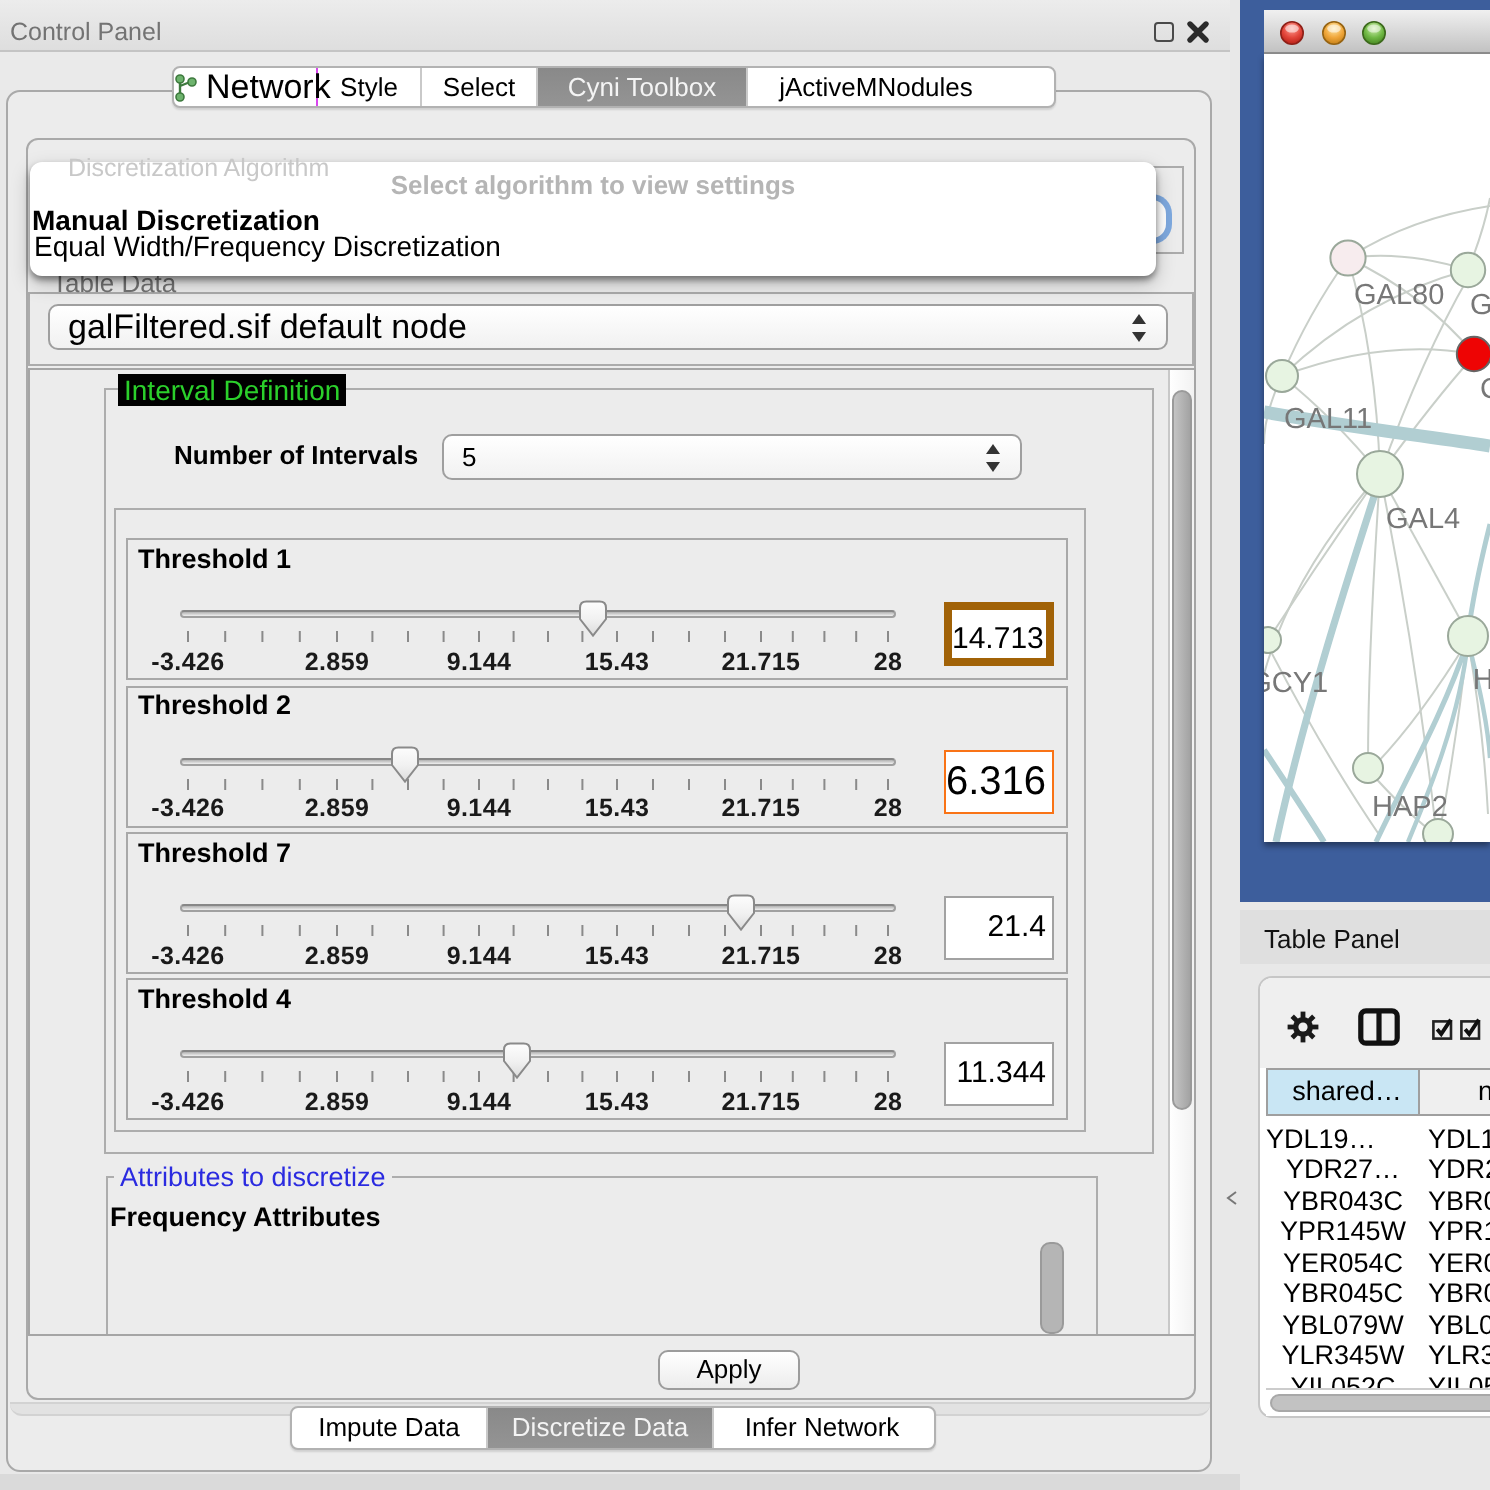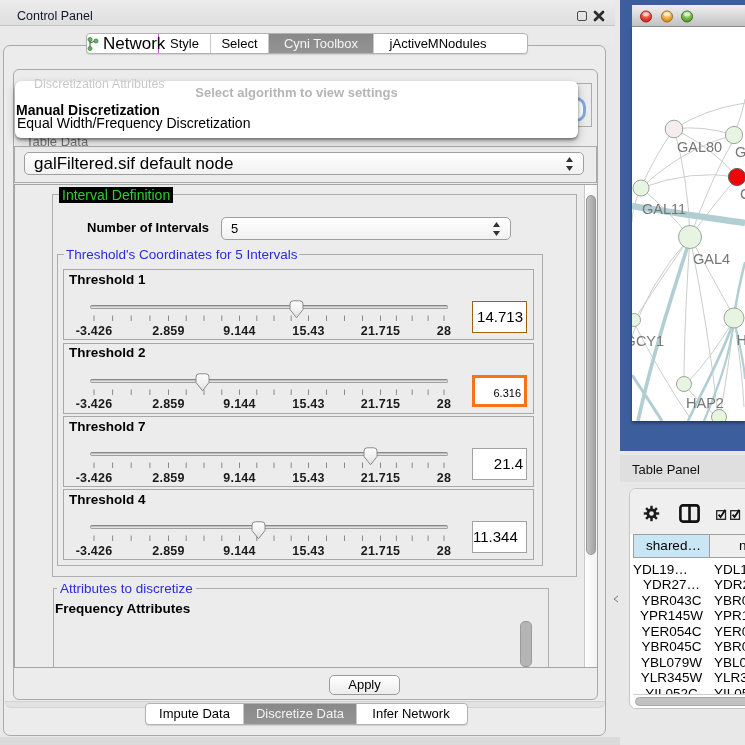--- a/index.html
+++ b/index.html
@@ -2,21 +2,21 @@
 <html><head><meta charset="utf-8"><style>
 *{margin:0;padding:0;box-sizing:border-box}
 html,body{width:745px;height:745px;overflow:hidden}
 body{font-family:"Liberation Sans",sans-serif;background:#e8e8e8;position:relative}
 .abs{position:absolute}
 .b{font-weight:bold}
 .seg{display:inline-block;height:100%;text-align:center;vertical-align:top}
 </style></head><body>
 
 <div class="abs" style="left:0;top:0;width:615px;height:26px;background:linear-gradient(#ececec,#dedede);border-bottom:1px solid #c4c4c4"></div>
-<div class="abs" style="left:17px;top:9px;font-size:12.5px;color:#0f172a">Control Panel</div>
+<div class="abs" style="left:5px;top:9px;font-size:12.5px;color:#737373">Control Panel</div>
 <div class="abs" style="left:577px;top:11px;width:10px;height:10px;border:1.6px solid #4a4a4a;border-radius:2px"></div>
 <svg class="abs" style="left:593px;top:10px" width="12" height="12" viewBox="0 0 12 12">
     <path d="M2 2 L10 10 M10 2 L2 10" stroke="#2b2b2b" stroke-width="2.7" stroke-linecap="round"></path>
   </svg>
 <div class="abs" style="left:0;top:26px;width:615px;height:19px;background:#eaeaea"></div>
 <div class="abs" style="left:3px;top:45px;width:603px;height:691px;background:#ececec;border:1px solid #a9a9a9;border-radius:7px"></div>
 <div class="abs" style="left:86px;top:33px;width:442px;height:21px;background:#fff;border:1px solid #b2b2b2;border-radius:4px;box-shadow:0 1px 1px rgba(0,0,0,0.12);overflow:hidden;white-space:nowrap"><div class="seg" style="width:72px;border-right:1px solid #d946ef;font-size:17px;line-height:19px"><svg width="12" height="14" viewBox="0 0 12 14" style="vertical-align:-2px;margin-right:4px">
         <path d="M3 3 L3 11 M3 6 L8 4" stroke="#3e7a3e" stroke-width="1.2" fill="none"></path>
         <circle cx="3" cy="2.5" r="2" fill="#6db36d" stroke="#3e7a3e" stroke-width="0.8"></circle>
         <circle cx="9" cy="4" r="2" fill="#6db36d" stroke="#3e7a3e" stroke-width="0.8"></circle>
@@ -28,31 +28,30 @@
 <div class="abs" style="left:14px;top:146px;width:583px;height:37px;border:1px solid #ababab;border-top:1px solid #ababab"></div>
 <div class="abs" style="left:26px;top:134px;font-size:13px;color:#737373;z-index:5">Table Data</div>
 <div class="abs" style="left:24px;top:152px;width:560px;height:23px;background:linear-gradient(#ffffff,#f1f1f1);border:1px solid #9f9f9f;border-radius:5px;font-size:17px;line-height:21px;padding-left:9px;z-index:6">galFiltered.sif default node<svg width="9" height="14" viewBox="0 0 9 14" style="position:absolute;right:9px;top:4px">
       <path d="M4.5 0 L8 5 L1 5 Z" fill="#333"></path>
       <path d="M4.5 14 L8 9 L1 9 Z" fill="#333"></path>
     </svg></div>
 <div class="abs" style="left:15px;top:81px;width:563px;height:56.5px;background:#fff;border-radius:6px;box-shadow:0 2px 3px rgba(0,0,0,0.42),0 4px 10px rgba(0,0,0,0.22);z-index:40"></div>
 <div class="abs" style="left:15px;top:85px;width:563px;height:17px;text-align:center;font-size:13px;font-weight:bold;color:#b5b5b5;z-index:41">Select algorithm to view settings</div>
 <div class="abs" style="left:16px;top:101.5px;font-size:14px;font-weight:bold;color:#000;z-index:41">Manual Discretization</div>
 <div class="abs" style="left:17px;top:115px;font-size:14px;color:#000;z-index:41">Equal Width/Frequency Discretization</div>
-<div class="abs" style="left:34px;top:77px;font-size:12.5px;color:#c8c8c8;z-index:42">Discretization Attributes</div>
+<div class="abs" style="left:34px;top:77px;font-size:12.5px;color:#c8c8c8;z-index:42">Discretization Algorithm</div>
 <div class="abs" style="left:14px;top:184px;width:584px;height:484px;border:1px solid #a5a5a5;background:#ececec;overflow:hidden">
 <div class="abs" style="left:37px;top:9px;width:525px;height:383px;border:1px solid #adadad"></div>
 <div class="abs" style="left:44px;top:2px;font-size:14px;color:#2bd02b;background:#000000;padding:0 3px">Interval Definition</div>
 <div class="abs b" style="left:72px;top:35px;font-size:13px">Number of Intervals</div>
 <div class="abs" style="left:206px;top:32px;width:290px;height:23px;background:linear-gradient(#ffffff,#f1f1f1);border:1px solid #9f9f9f;border-radius:5px;font-size:13px;line-height:21px;padding-left:9px;z-index:6">5<svg width="9" height="14" viewBox="0 0 9 14" style="position:absolute;right:9px;top:4px">
         <path d="M4.5 0 L8 5 L1 5 Z" fill="#333"></path>
         <path d="M4.5 14 L8 9 L1 9 Z" fill="#333"></path>
       </svg></div>
 <div class="abs" style="left:42px;top:69px;width:486px;height:312px;border:1px solid #adadad"></div>
-<div class="abs" style="left:49px;top:62px;font-size:13.5px;color:#2b2be0;background:#ececec;padding:0 2px">Threshold's Coordinates for 5 Intervals</div>
 <div class="abs" style="left:48px;top:84px;width:471px;height:71px;border:1px solid #a8a8a8;background:#ececec"></div>
 <div class="abs b" style="left:54px;top:86.5px;font-size:13.5px">Threshold 1</div>
 <div class="abs" style="left:75px;top:120px;width:358px;height:4px;border:1px solid #a0a0a0;border-top-color:#878787;border-radius:2px;background:linear-gradient(#b2b2b2,#f0f0f0)"></div>
 <svg class="abs" style="left:48px;top:130px" width="420" height="8" viewBox="0 0 420 8">
       <line x1="31" y1="0.5" x2="31" y2="6" stroke="#8a8a8a" stroke-width="1"></line>
       <line x1="49.6" y1="0.5" x2="49.6" y2="6" stroke="#8a8a8a" stroke-width="1"></line>
       <line x1="68.2" y1="0.5" x2="68.2" y2="6" stroke="#8a8a8a" stroke-width="1"></line>
       <line x1="86.9" y1="0.5" x2="86.9" y2="6" stroke="#8a8a8a" stroke-width="1"></line>
       <line x1="105.5" y1="0.5" x2="105.5" y2="6" stroke="#8a8a8a" stroke-width="1"></line>
       <line x1="123.2" y1="0.5" x2="123.2" y2="6" stroke="#8a8a8a" stroke-width="1"></line>
@@ -81,21 +80,21 @@
 <svg class="abs" style="left:273.5px;top:115px;z-index:3" width="15" height="19" viewBox="0 0 15 19">
       <path d="M1 4 Q1 0.8 4.2 0.8 L10.8 0.8 Q14 0.8 14 4 L14 9.5 L7.5 17.8 L1 9.5 Z" fill="url(#thg268)" stroke="#8a8a8a" stroke-width="1"></path>
       <defs>
         <linearGradient id="thg268" x1="0" y1="0" x2="0" y2="1">
           <stop offset="0" stop-color="#fdfdfd"></stop>
           <stop offset="0.55" stop-color="#f0f0f0"></stop>
           <stop offset="1" stop-color="#dcdcdc"></stop>
         </linearGradient>
       </defs>
     </svg>
-<div class="abs" style="left:457px;top:116px;width:55px;height:32px;background:#fff;border:1px solid #a16207;font-size:15px;line-height:30px;text-align:right;padding-right:3px">14.713</div>
+<div class="abs" style="left:457px;top:116px;width:55px;height:32px;background:#fff;border:4px solid #a16207;font-size:15px;line-height:30px;text-align:right;padding-right:3px">14.713</div>
 <div class="abs" style="left:48px;top:158px;width:471px;height:71px;border:1px solid #a8a8a8;background:#ececec"></div>
 <div class="abs b" style="left:54px;top:160.0px;font-size:13.5px">Threshold 2</div>
 <div class="abs" style="left:75px;top:194px;width:358px;height:4px;border:1px solid #a0a0a0;border-top-color:#878787;border-radius:2px;background:linear-gradient(#b2b2b2,#f0f0f0)"></div>
 <svg class="abs" style="left:48px;top:204px" width="420" height="8" viewBox="0 0 420 8">
       <line x1="31" y1="0.5" x2="31" y2="6" stroke="#8a8a8a" stroke-width="1"></line>
       <line x1="49.6" y1="0.5" x2="49.6" y2="6" stroke="#8a8a8a" stroke-width="1"></line>
       <line x1="68.2" y1="0.5" x2="68.2" y2="6" stroke="#8a8a8a" stroke-width="1"></line>
       <line x1="86.9" y1="0.5" x2="86.9" y2="6" stroke="#8a8a8a" stroke-width="1"></line>
       <line x1="105.5" y1="0.5" x2="105.5" y2="6" stroke="#8a8a8a" stroke-width="1"></line>
       <line x1="123.2" y1="0.5" x2="123.2" y2="6" stroke="#8a8a8a" stroke-width="1"></line>
@@ -124,21 +123,21 @@
 <svg class="abs" style="left:180.0px;top:188px;z-index:3" width="15" height="19" viewBox="0 0 15 19">
       <path d="M1 4 Q1 0.8 4.2 0.8 L10.8 0.8 Q14 0.8 14 4 L14 9.5 L7.5 17.8 L1 9.5 Z" fill="url(#thg341)" stroke="#8a8a8a" stroke-width="1"></path>
       <defs>
         <linearGradient id="thg341" x1="0" y1="0" x2="0" y2="1">
           <stop offset="0" stop-color="#fdfdfd"></stop>
           <stop offset="0.55" stop-color="#f0f0f0"></stop>
           <stop offset="1" stop-color="#dcdcdc"></stop>
         </linearGradient>
       </defs>
     </svg>
-<div class="abs" style="left:457px;top:190px;width:55px;height:32px;background:#fff;border:3px solid #f97316;font-size:11px;line-height:30px;text-align:right;padding-right:3px">6.316</div>
+<div class="abs" style="left:457px;top:190px;width:55px;height:32px;background:#fff;border:1px solid #f97316;font-size:20px;line-height:30px;text-align:right;padding-right:3px">6.316</div>
 <div class="abs" style="left:48px;top:231px;width:471px;height:71px;border:1px solid #a8a8a8;background:#ececec"></div>
 <div class="abs b" style="left:54px;top:233.5px;font-size:13.5px">Threshold 7</div>
 <div class="abs" style="left:75px;top:267px;width:358px;height:4px;border:1px solid #a0a0a0;border-top-color:#878787;border-radius:2px;background:linear-gradient(#b2b2b2,#f0f0f0)"></div>
 <svg class="abs" style="left:48px;top:277px" width="420" height="8" viewBox="0 0 420 8">
       <line x1="31" y1="0.5" x2="31" y2="6" stroke="#8a8a8a" stroke-width="1"></line>
       <line x1="49.6" y1="0.5" x2="49.6" y2="6" stroke="#8a8a8a" stroke-width="1"></line>
       <line x1="68.2" y1="0.5" x2="68.2" y2="6" stroke="#8a8a8a" stroke-width="1"></line>
       <line x1="86.9" y1="0.5" x2="86.9" y2="6" stroke="#8a8a8a" stroke-width="1"></line>
       <line x1="105.5" y1="0.5" x2="105.5" y2="6" stroke="#8a8a8a" stroke-width="1"></line>
       <line x1="123.2" y1="0.5" x2="123.2" y2="6" stroke="#8a8a8a" stroke-width="1"></line>
@@ -210,21 +209,21 @@
 <svg class="abs" style="left:236.0px;top:336px;z-index:3" width="15" height="19" viewBox="0 0 15 19">
       <path d="M1 4 Q1 0.8 4.2 0.8 L10.8 0.8 Q14 0.8 14 4 L14 9.5 L7.5 17.8 L1 9.5 Z" fill="url(#thg488)" stroke="#8a8a8a" stroke-width="1"></path>
       <defs>
         <linearGradient id="thg488" x1="0" y1="0" x2="0" y2="1">
           <stop offset="0" stop-color="#fdfdfd"></stop>
           <stop offset="0.55" stop-color="#f0f0f0"></stop>
           <stop offset="1" stop-color="#dcdcdc"></stop>
         </linearGradient>
       </defs>
     </svg>
-<div class="abs" style="left:457px;top:336px;width:55px;height:32px;background:#fff;border:1px solid #a2a2a2;font-size:15px;line-height:30px;text-align:left;padding-right:3px">11.344</div>
+<div class="abs" style="left:457px;top:336px;width:55px;height:32px;background:#fff;border:1px solid #a2a2a2;font-size:15px;line-height:30px;text-align:right;padding-right:3px">11.344</div>
 <div class="abs" style="left:38px;top:403px;width:496px;height:110px;border:1px solid #adadad"></div>
 <div class="abs" style="left:42px;top:396px;font-size:13.5px;color:#2b2be0;background:#ececec;padding:0 3px">Attributes to discretize</div>
 <div class="abs b" style="left:40px;top:416px;font-size:13.5px">Frequency Attributes</div>
 <div class="abs" style="left:505px;top:436px;width:12px;height:46px;background:#b5b5b5;border:1px solid #9a9a9a;border-radius:5px"></div>
 </div>
 <div class="abs" style="left:584px;top:185px;width:13px;height:482px;background:linear-gradient(to right,#ffffff,#f2f2f2);border-left:1px solid #c8c8c8"></div>
 <div class="abs" style="left:585.5px;top:195px;width:10px;height:360px;background:linear-gradient(to right,#c4c4c4,#a3a3a3);border-radius:5px;border:1px solid #9a9a9a"></div>
 <div class="abs" style="left:329px;top:675px;width:71px;height:20px;background:linear-gradient(#ffffff,#ececec);border:1px solid #9c9c9c;border-radius:5px;font-size:13px;line-height:18px;text-align:center">Apply</div>
 <div class="abs" style="left:5px;top:701px;width:600px;height:7px;background:#e2e2e2;border-top:1px solid #d2d2d2;border-bottom:1px solid #d2d2d2;border-radius:0 0 6px 6px"></div>
 <div class="abs" style="left:145px;top:703px;width:323px;height:22px;background:#fff;border:1px solid #b2b2b2;border-radius:4px;box-shadow:0 1px 1px rgba(0,0,0,0.12);overflow:hidden;white-space:nowrap"><div class="seg" style="width:98px;border-right:1px solid #c9c9c9;font-size:13px;line-height:20px">Impute Data</div><div class="seg" style="width:113px;background:linear-gradient(#898989,#949494);color:#f4f4f4;border-right:1px solid #c9c9c9;font-size:13px;line-height:20px">Discretize Data</div><div class="seg" style="width:108px;font-size:13px;line-height:20px">Infer Network</div></div>

